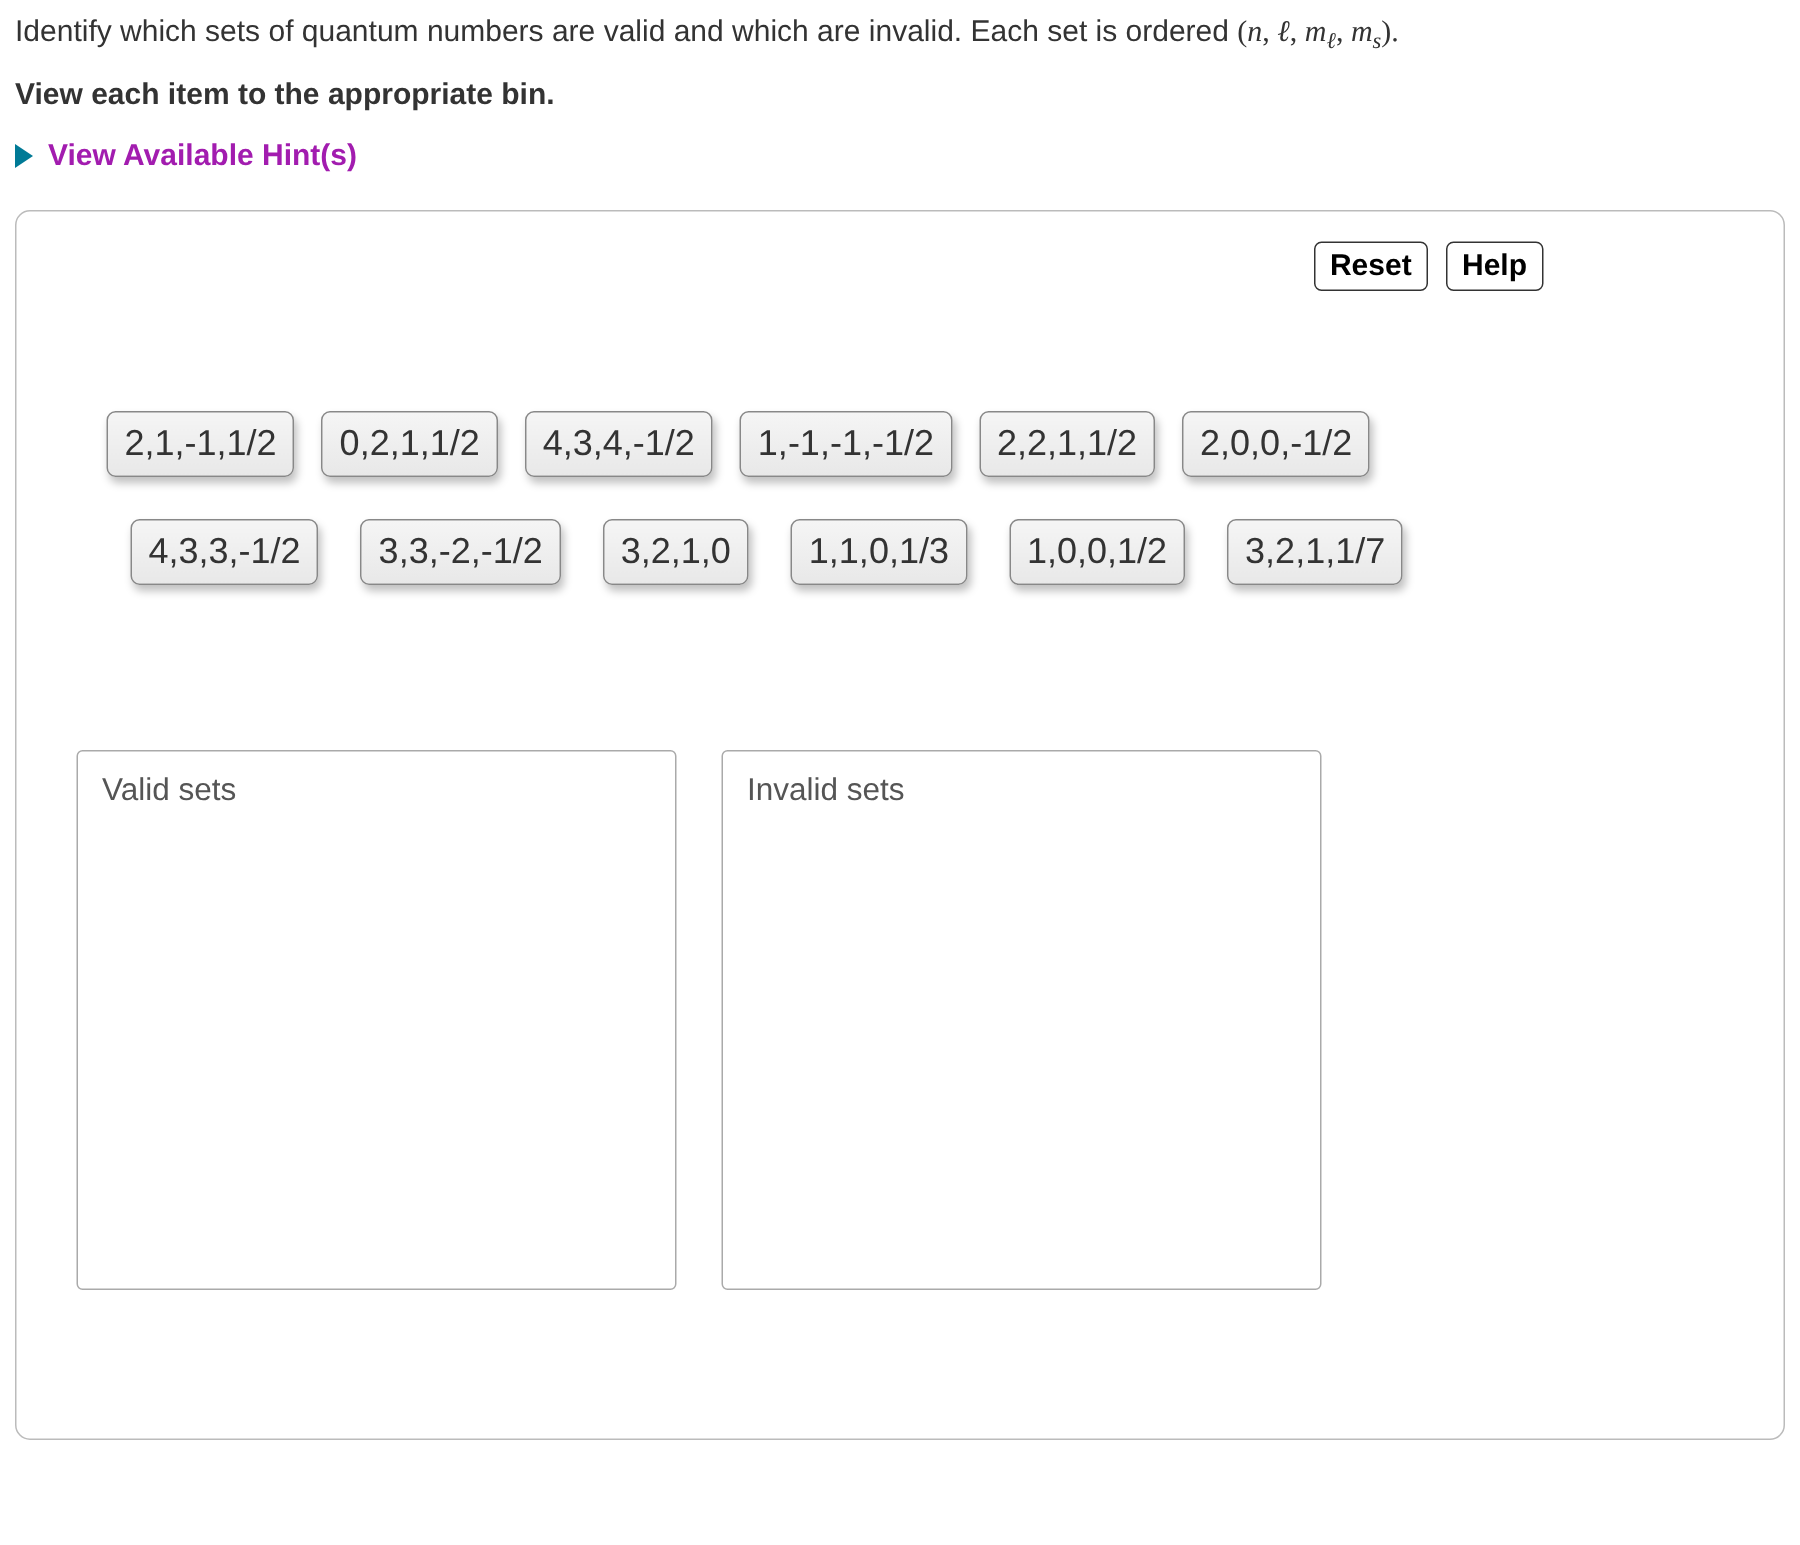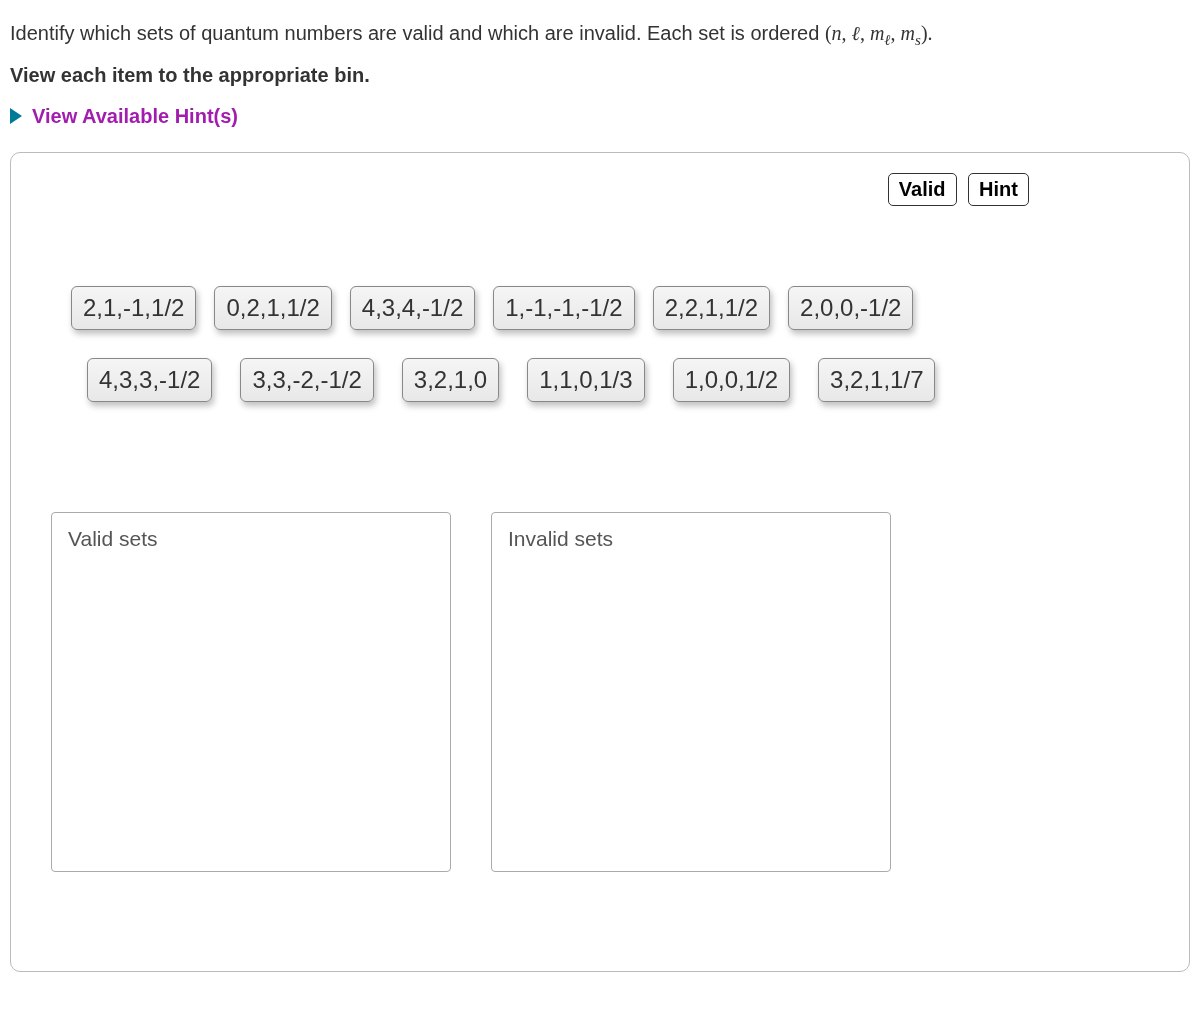--- a/index.html
+++ b/index.html
@@ -12,21 +12,21 @@
     font-size: 20px;
   }
   .container {
     padding: 6px 10px 10px 10px;
     width: 1200px;
   }
   .question-text {
     font-size: 20px;
     line-height: 1.5;
     color: #333;
-    margin: 12px 0 12px 0;
+    margin: 0 0 12px 0;
   }
   .instruction {
     font-weight: bold;
     font-size: 20px;
     margin: 0 0 18px 0;
   }
   .hints-toggle {
     color: #a21caf;
     font-weight: bold;
     font-size: 20px;
@@ -86,21 +86,21 @@
     border-radius: 6px;
     padding: 7px 11px;
     font-size: 24px;
     color: #333;
     cursor: move;
     box-shadow: 2px 4px 6px rgba(0,0,0,0.25);
     white-space: nowrap;
   }
   .bins {
     display: flex;
-    gap: 40px;
+    gap: 30px;
     margin-left: 0px;
   }
   .bin {
     width: 400px;
     height: 360px;
     border: 1px solid #aaa;
     border-radius: 4px;
     padding: 14px 16px;
     background: #fff;
   }
@@ -129,22 +129,22 @@
 
   <p class="instruction">View each item to the appropriate bin.</p>
 
   <div class="hints-toggle">
     <span class="triangle-right"></span>
     <span>View Available Hint(s)</span>
   </div>
 
   <div class="work-area">
     <div class="button-row">
-      <button class="ui-btn">Valid</button>
-      <button class="ui-btn">Hint</button>
+      <button class="ui-btn">Reset</button>
+      <button class="ui-btn">Help</button>
     </div>
 
     <div class="items-pool">
       <div class="item-row">
         <div class="drag-item">2,1,-1,1/2</div>
         <div class="drag-item">0,2,1,1/2</div>
         <div class="drag-item">4,3,4,-1/2</div>
         <div class="drag-item">1,-1,-1,-1/2</div>
         <div class="drag-item">2,2,1,1/2</div>
         <div class="drag-item">2,0,0,-1/2</div>

